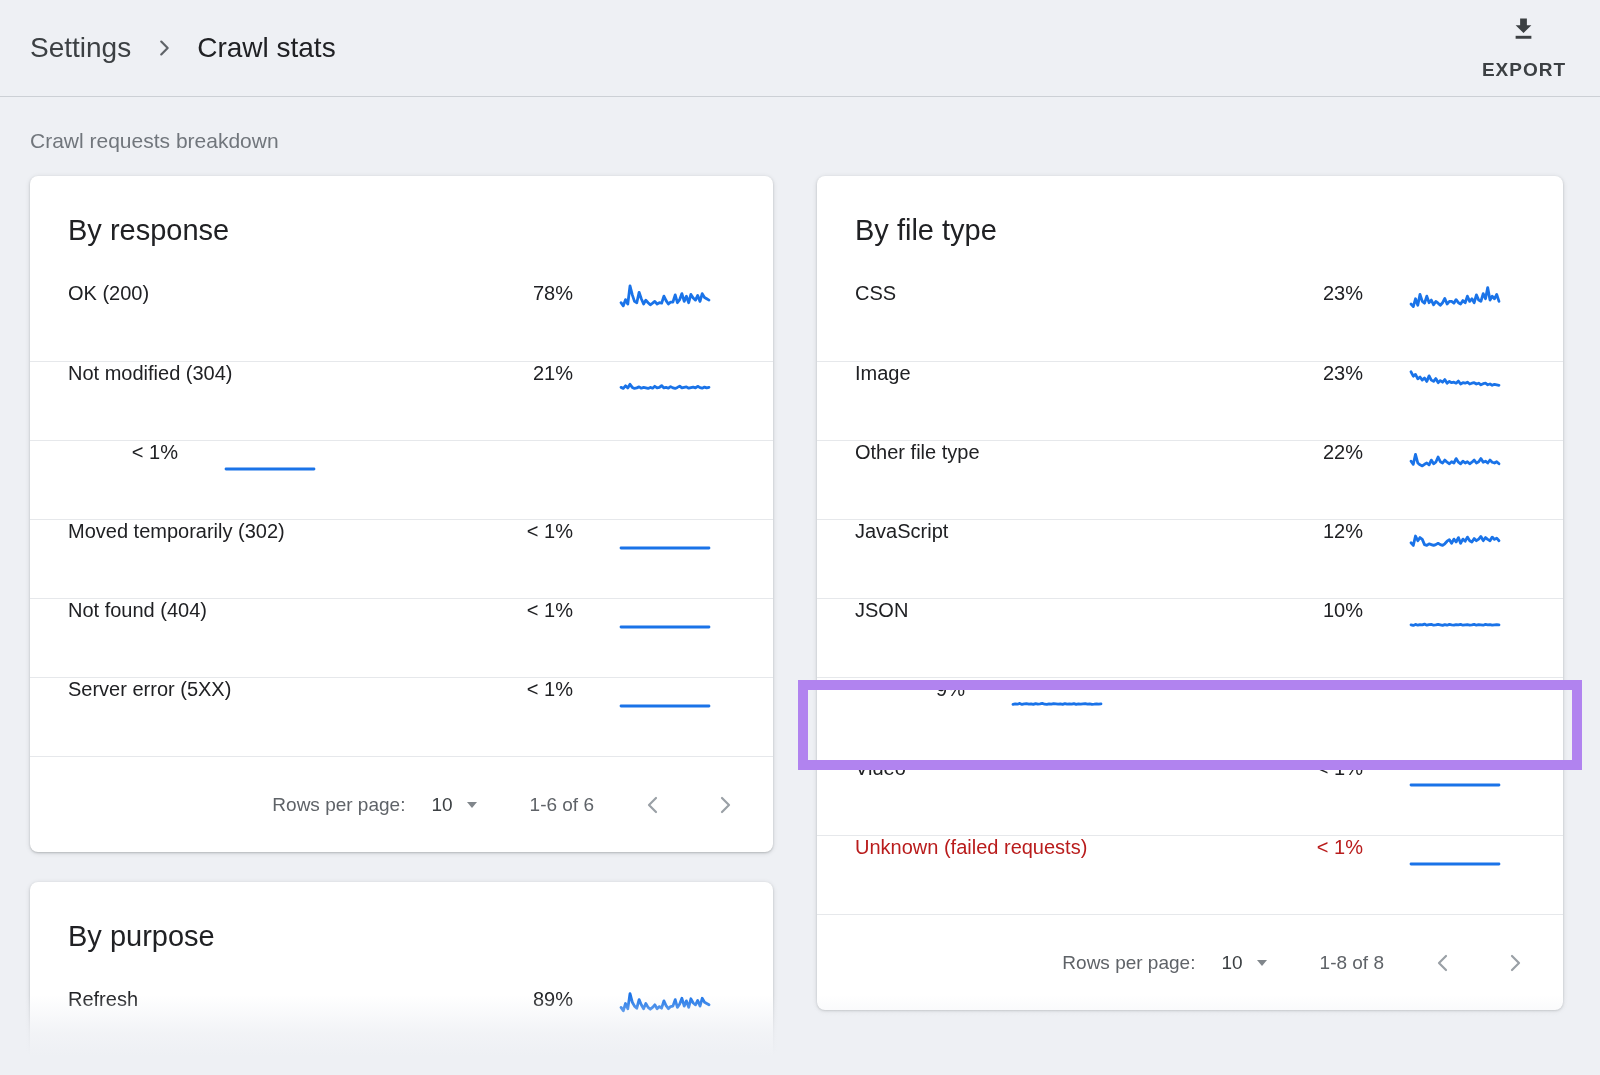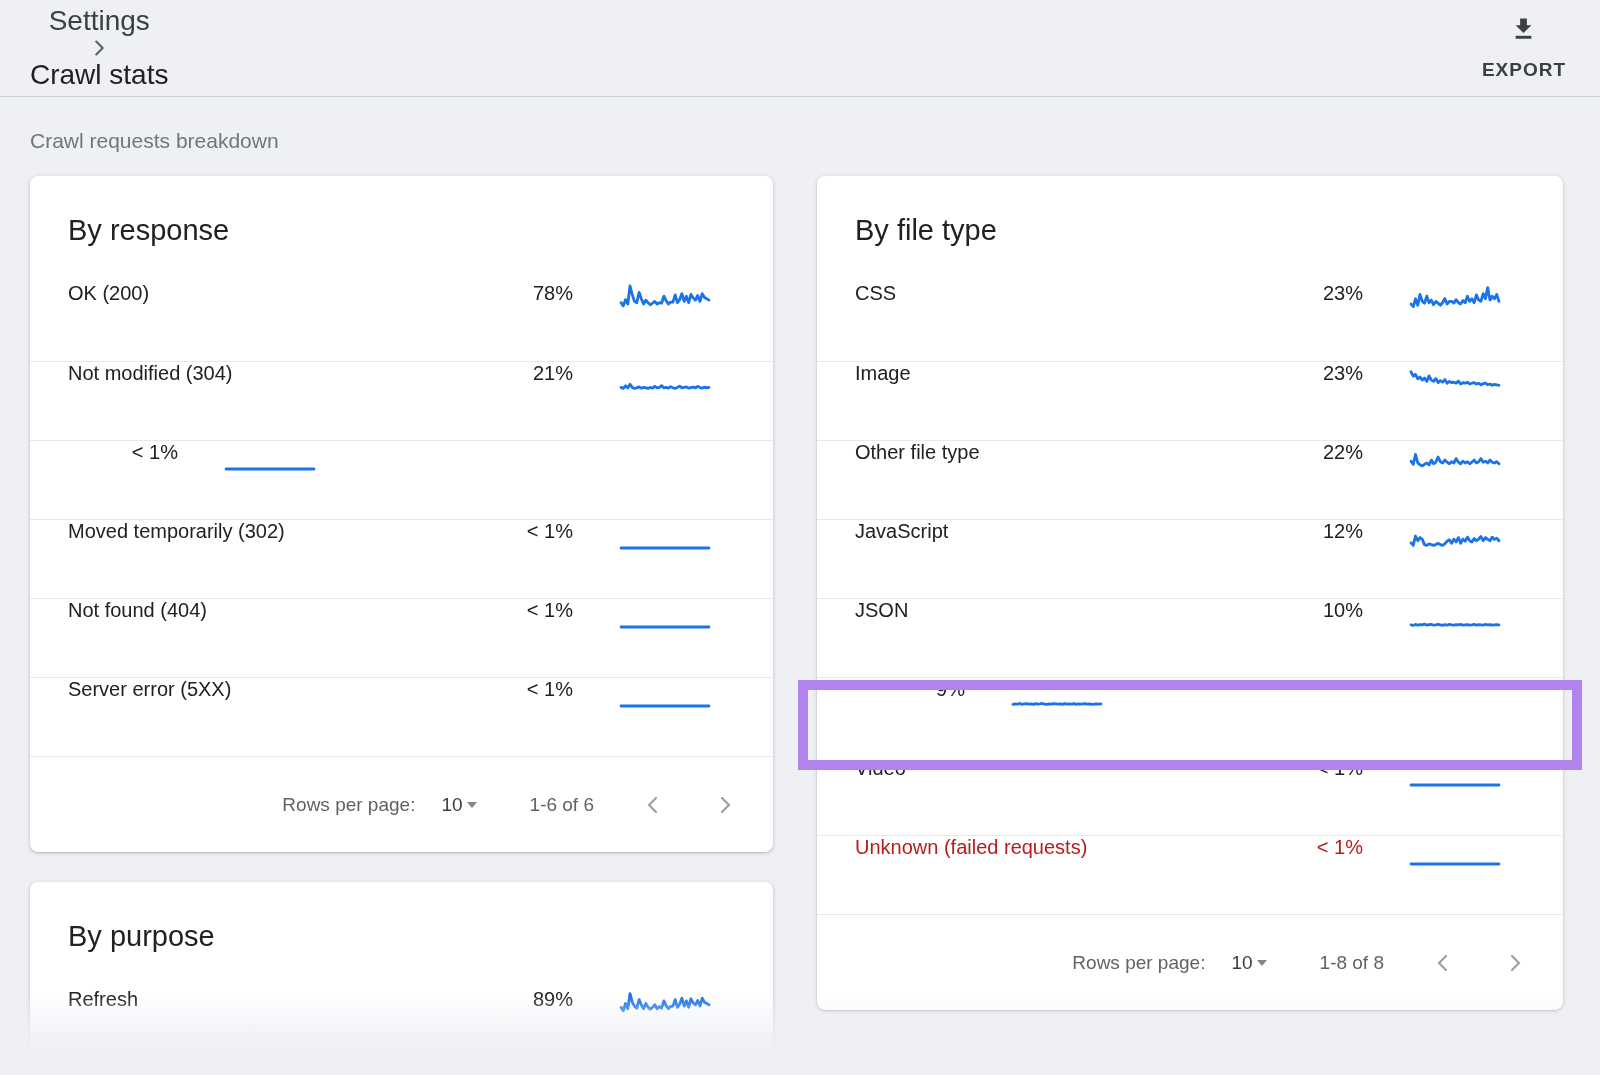--- a/index.html
+++ b/index.html
@@ -11,21 +11,21 @@
     position:relative;
   }
 
   
   .header {
     height:97px;
     display:flex; align-items:center; justify-content:space-between;
     padding:0 34px 0 30px;
     border-bottom:1px solid #ccd0d5;
   }
-  .breadcrumb { display:flex; align-items:center;flex-direction:column; }
+  .breadcrumb { display:flex; align-items:center; }
   .crumb { font-size:28px; color:#3c4043; cursor:pointer; }
   .crumb.current { color:#202124; font-weight:500; cursor:default; }
   .crumb-sep { margin:0 22px; display:flex; align-items:center; }
   .export-btn {
     display:flex; align-items:center; gap:17px;
     background:none; border:none; cursor:pointer;
     font-family:"Liberation Sans", sans-serif;
     font-size:19px; font-weight:700; letter-spacing:1px; color:#3c4043;flex-direction:column;
   }
 
@@ -80,21 +80,21 @@
   .rows .row.highlighted + .row { border-top-color:transparent; }
 
   .card-footer {
     height:96px;
     border-top:1px solid #e6e8eb;
     display:flex; align-items:center; justify-content:flex-end;
     padding-right:35px;
     font-size:19px; color:#5f6368;
   }
   .f-select {
-    display:flex; align-items:center; gap:3px;
+    display:flex; align-items:center; gap:13px;
     margin-left:26px; cursor:pointer; color:#3c4043;
   }
   .f-range { margin-left:52px; }
   .pager-btn {
     background:none; border:none; cursor:pointer;
     width:26px; height:26px; display:flex; align-items:center; justify-content:center;
     margin-left:46px; padding:0;
   }
 
   

